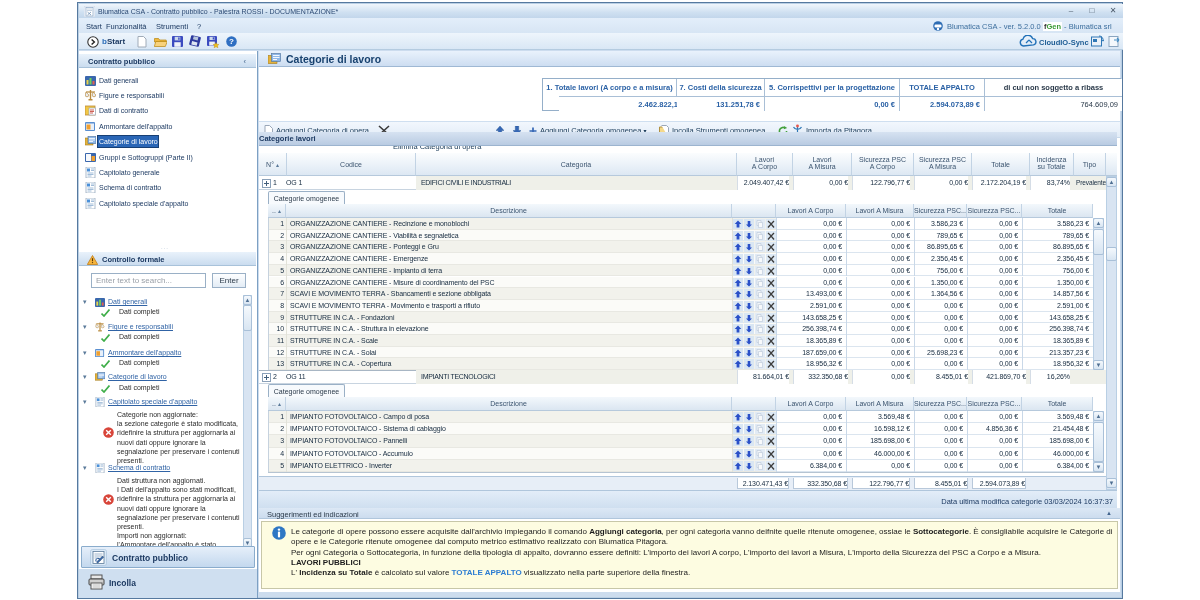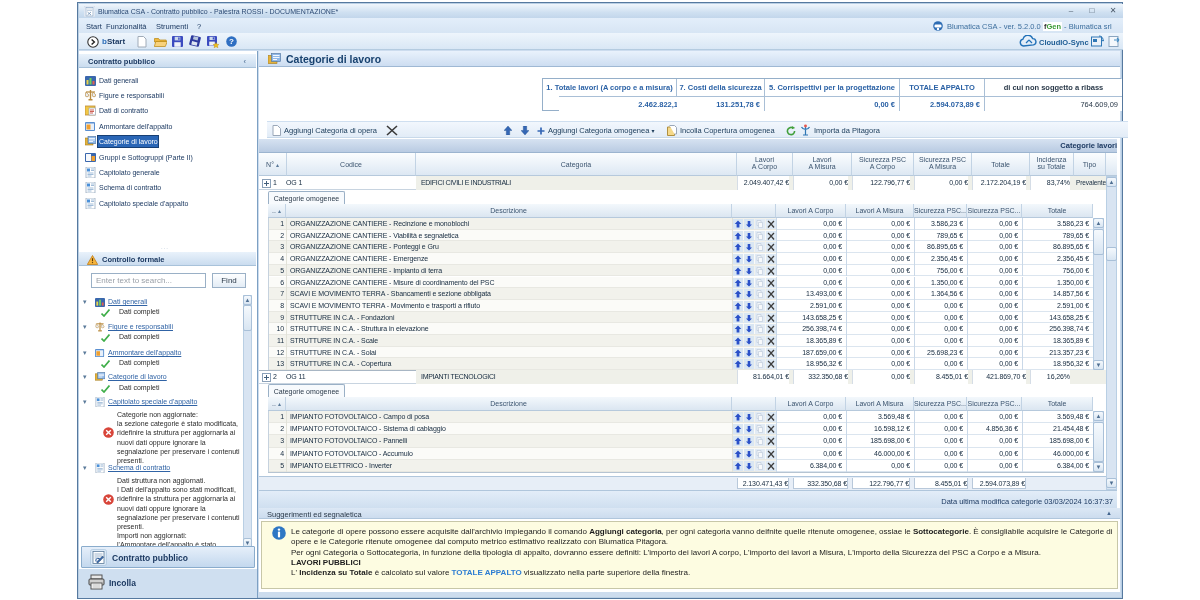--- a/index.html
+++ b/index.html
@@ -28,23 +28,23 @@
 .ttext { color:#2b2b2b; font-size:7px; white-space:nowrap; }
 
 #content { position:absolute; left:181px; top:48px; width:861px; height:541px; background:#fff; }
 #ctitle { position:absolute; left:0; top:0; width:861px; height:16px; background:linear-gradient(#e9f2fc,#cdddf1); border-bottom:1px solid #9fb8d4; }
 #ctitle .t { position:absolute; left:27px; top:2px; font-size:10.5px; font-weight:bold; color:#17416e; }
 
 #sumtab { position:absolute; left:283px; top:27px; width:579px; height:33px; border:1px solid #95afc9; }
 .sumh { position:absolute; top:0; height:17px; border-right:1px solid #a9bfd6; font-size:7.5px; font-weight:bold; color:#2a61a5; text-align:center; line-height:17px; background:#fff; white-space:nowrap; overflow:hidden; }
 .sumv { position:absolute; top:17px; height:15px; border-right:1px solid #a9bfd6; border-top:1px solid #a9bfd6; font-size:7.5px; font-weight:bold; color:#2a61a5; text-align:right; background:#fff; padding-right:4px; line-height:15px; }
 
-#ctoolbar { position:absolute; left:0; top:70px; width:861px; height:17px; background:linear-gradient(#f2f7fd,#e2ecf7); border-top:1px solid #cfdff0; border-bottom:1px solid #c8d9ea; font-size:7.5px; color:#20405e;margin-left:8px; }
-
-#gridband { position:absolute; left:0; top:88px; width:858px; height:14px; background:linear-gradient(#d6e2f1,#b9cbe2); border-bottom:1px solid #9cb4cf; text-align:right; font-size:7.5px; font-weight:bold; color:#1d3a62; line-height:14px; }
+#ctoolbar { position:absolute; left:0; top:70px; width:861px; height:17px; background:linear-gradient(#f2f7fd,#e2ecf7); border-top:1px solid #cfdff0; border-bottom:1px solid #c8d9ea; font-size:7.5px; color:#20405e; }
+
+#gridband { position:absolute; left:0; top:81px; width:858px; height:14px; background:linear-gradient(#d6e2f1,#b9cbe2); border-bottom:1px solid #9cb4cf; text-align:left; font-size:7.5px; font-weight:bold; color:#1d3a62; line-height:14px; }
 .ghead { position:absolute; top:102px; height:23px; background:linear-gradient(#fbfdfe,#dde8f3); border-right:1px solid #c2d3e4; border-bottom:1px solid #b6c9dc; font-size:7px; color:#3a536e; text-align:center; }
 .gcell { position:absolute; font-size:7px; color:#14293e; white-space:nowrap; letter-spacing:-0.1px; }
 .num { text-align:right; }
 .subh { background:linear-gradient(#f3f8fc,#dbe6f1); border-right:1px solid #c2d3e4; border-bottom:1px solid #b6c9dc; font-size:7px; color:#3a536e; text-align:center; position:absolute; white-space:nowrap; overflow:hidden; }
 
 .sbar { position:absolute; background:#d8e4f2; border:1px solid #b9cfe4; }
 .sbtn { position:absolute; width:11px; height:11px; background:linear-gradient(#f5f9fd,#d8e5f2); border:1px solid #a9c0d8; border-radius:2px; color:#4f6f92; font-size:6px; text-align:center; line-height:10px; }
 
 #ypanel { position:absolute; left:2px; top:470px; width:857px; height:68px; background:#fdfce1; border:1px solid #c7c7a8; font-size:8px; color:#1c1c1c; }
 </style>
@@ -206,21 +206,21 @@
           </svg>
           <span class="tx">Capitolato speciale d'appalto</span>
         </div>
     <div class="abs" style="left:82px;top:195px;width:14px;height:3px;color:#9ab0c6;font-size:6px;letter-spacing:1px;line-height:3px">...</div>
         <div class="phead" style="top:200px"><svg class="abs" style="left:8px;top:3px" width="11" height="10" viewBox="0 0 11 10">
             <path d="M5.5 0.5 L10.7 9.5 H0.3 Z" fill="#f5b43c" stroke="#c07e1a" stroke-width="0.8"></path>
             <path d="M5.5 3.2 v3" stroke="#5a3a08" stroke-width="1.1"></path>
             <circle cx="5.5" cy="7.6" r="0.7" fill="#5a3a08"></circle>
           </svg><span style="margin-left:23px">Controllo formale</span></div>
     <div class="abs" style="left:12px;top:222px;width:115px;height:15px;background:#fff;border:1px solid #9ab0c6;font-size:8px;color:#9aa0a8;line-height:14px;padding-left:4px">Enter text to search...</div>
-    <div class="abs" style="left:133px;top:222px;width:34px;height:15px;background:linear-gradient(#fdfeff,#e3ecf5);border:1px solid #9ab0c6;font-size:8px;color:#2b3a4a;text-align:center;line-height:14px">Find</div>
+    <div class="abs" style="left:133px;top:222px;width:34px;height:15px;background:linear-gradient(#fdfeff,#e3ecf5);border:1px solid #9ab0c6;font-size:8px;color:#2b3a4a;text-align:center;line-height:14px">Enter</div>
     <div id="tree" class="abs" style="left:0;top:244px;width:174px;height:253px;background:#fff">
       <div class="abs" style="left:4px;top:3px;color:#5a7a9a;font-size:7px">▾</div>
       <svg class="abs" style="left:16px;top:2px" width="10" height="10" viewBox="0 0 11 11">
             <rect y="1" width="11" height="10" rx="1" fill="#3a67ad"></rect>
             <rect x="1.5" y="5" width="2" height="4.5" fill="#e8d44c"></rect>
             <rect x="4.5" y="3" width="2" height="6.5" fill="#6fd05a"></rect>
             <rect x="7.5" y="6" width="2" height="3.5" fill="#e06050"></rect>
           </svg>
       <span class="abs tlink" style="left:29px;top:3px">Dati generali</span>
       <svg class="abs" style="left:22px;top:14px" width="9" height="8">
@@ -349,21 +349,21 @@
             <path d="M4 9 L8 4.5 H5.7 V0 H2.3 V4.5 H0 Z" fill="#3567b5" stroke="#24508f" stroke-width="0.4"></path>
           </svg>
       <svg class="abs" style="left:270px;top:5px" width="8" height="8">
             <path d="M4 0.5 V7.5 M0.5 4 H7.5" stroke="#3567b5" stroke-width="1.7"></path>
           </svg>
       <span class="abs" style="left:281px;top:4px">Aggiungi Categoria omogenea <span style="font-size:6px">▾</span></span>
       <svg class="abs" style="left:400px;top:3px" width="10" height="11">
             <path d="M0.5 2 h5 l2 2 v6.5 h-7z" fill="#f5d98a" stroke="#b09040"></path>
             <path d="M2.5 0.5 h5 l2 2 v6.5 h-2" fill="#fff" stroke="#9aa7b8"></path>
           </svg>
-      <span class="abs" style="left:413px;top:4px">Incolla Copertura omogenea</span>
+      <span class="abs" style="left:413px;top:4px">Incolla Strumenti omogenea</span>
       <svg class="abs" style="left:519px;top:4px" width="10" height="10">
             <path d="M8.6 5 a3.6 3.6 0 1 1 -1.8-3.1" fill="none" stroke="#42a03c" stroke-width="1.6"></path>
             <path d="M6.2 0 l3 2 -3.3 1.3z" fill="#42a03c"></path>
           </svg>
       <svg class="abs" style="left:533px;top:2px" width="11" height="12">
             <path d="M5.5 1 v10 M1.5 3 a4.5 4.5 0 0 0 8 0 M5.5 11 h-2.5 m2.5 0 h2.5" stroke="#2e77b5" stroke-width="1.2" fill="none"></path>
             <circle cx="5.5" cy="2" r="1.4" fill="#e8554a"></circle>
           </svg>
       <span class="abs" style="left:547px;top:4px">Importa da Pitagora</span>
     </div>
@@ -810,21 +810,21 @@
     <div class="gcell num" style="left:655px;top:427px;width:54px;height:11px;line-height:11px;background:#fff;border:1px solid #b8c8da;border-top:none;padding-right:0">8.455,01 €</div>
     <div class="gcell num" style="left:713px;top:427px;width:54px;height:11px;line-height:11px;background:#fff;border:1px solid #b8c8da;border-top:none;padding-right:0">2.594.073,89 €</div>
     <div class="sbar" style="left:847px;top:125px;width:11px;height:314px"></div>
     <div class="sbtn" style="left:847px;top:126px;width:11px;height:10px;line-height:9px">▲</div>
     <div class="sbtn" style="left:847px;top:427px;width:11px;height:10px;line-height:9px">▼</div>
     <div class="sbtn" style="left:847px;top:196px;width:11px;height:14px"></div>
     <div class="abs" style="left:0;top:439px;width:858px;height:18px;background:linear-gradient(#e3edf8,#cfdff0);border-top:1px solid #b0c6dc;font-size:7.5px;color:#1d3a62">
           <span style="position:absolute;right:4px;top:6px">Data ultima modifica categorie 03/03/2024 16:37:37</span>
         </div>
     <div class="abs" style="left:0;top:457px;width:861px;height:11px;background:linear-gradient(#dce8f5,#ccdcee);border-bottom:1px solid #b0c6dc;font-size:7.5px;color:#2b3a4a">
-          <span style="position:absolute;left:8px;top:2px">Suggerimenti ed segnaletica</span>
+          <span style="position:absolute;left:8px;top:2px">Suggerimenti ed indicazioni</span>
           <span style="position:absolute;right:8px;top:2px;color:#41638c;font-size:6px">▲</span>
         </div>
     <div id="ypanel">
       <svg class="abs" style="left:10px;top:4px" width="14" height="14">
             <circle cx="7" cy="7" r="6.8" fill="#2e77c4"></circle>
             <circle cx="7" cy="3.6" r="1.2" fill="#fff"></circle>
             <rect x="5.9" y="5.6" width="2.2" height="6" rx="1" fill="#fff"></rect>
           </svg>
       <div class="abs" style="left:29px;top:5px;width:832px;line-height:10.3px;white-space:nowrap">Le categorie di opere possono essere acquisite dall'archivio impiegando il comando <b>Aggiungi categoria</b>, per ogni categoria vanno deifnite quelle ritenute omogenee, ossiae le <b>Sottocategorie</b>. È consigliabile acquisire le Categorie di<br>opere e le Categorie ritenute omogenee dal computo metrico estimativo realizzato con Blumatica Pitagora.<br>Per ogni Categoria o Sottocategoria, in funzione della tipologia di appalto, dovranno essere definiti: L'importo dei lavori A corpo, L'importo dei lavori a Misura, L'importo della Sicurezza del PSC a Corpo e a Misura.<br><b>LAVORI PUBBLICI</b><br>L' <b>Incidenza su Totale</b> è calcolato sul valore <span style="color:#2d7dd2;font-weight:bold">TOTALE APPALTO</span> visualizzato nella parte superiore della finestra.</div>
     </div>

